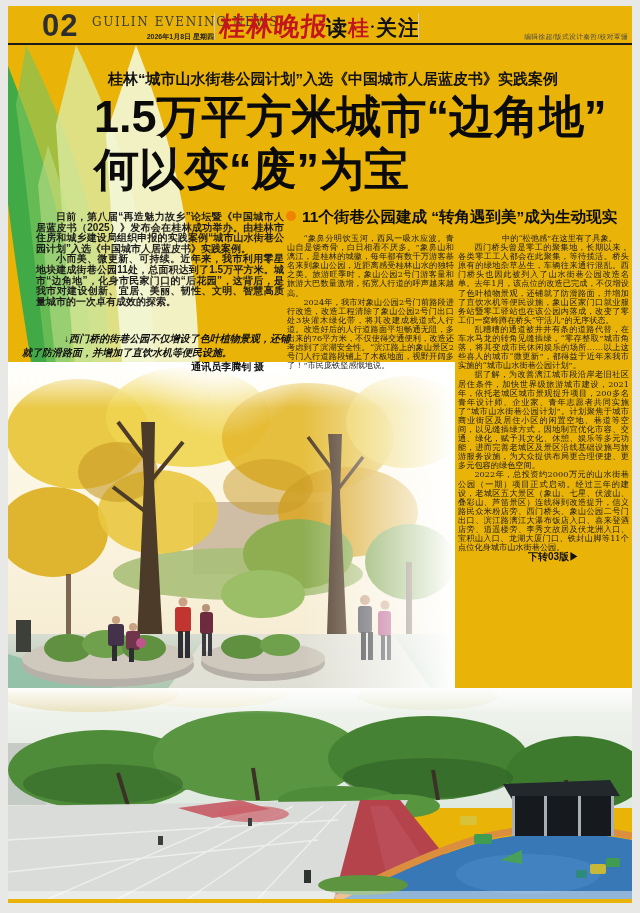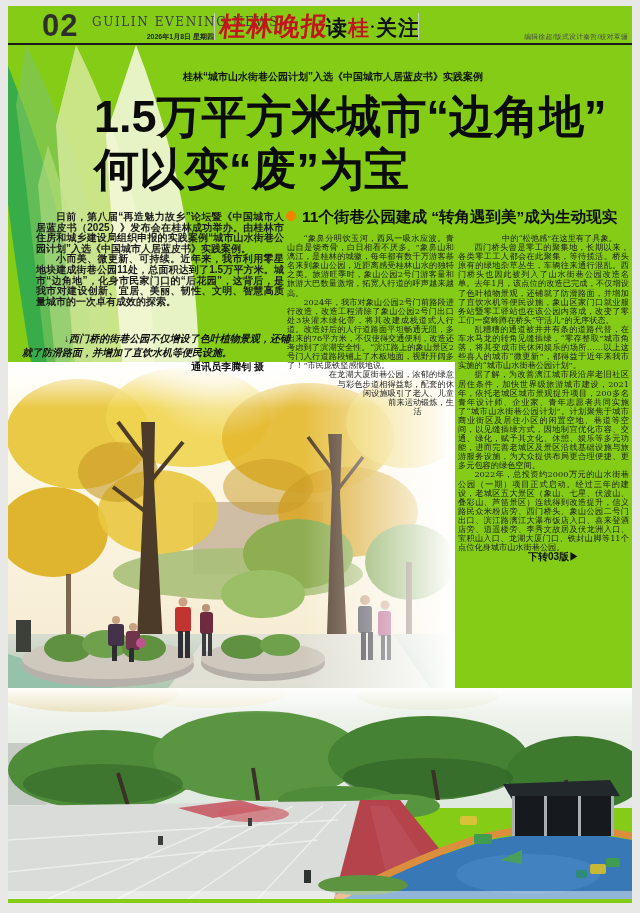--- a/index.html
+++ b/index.html
@@ -4,21 +4,21 @@
 <style>
   html,body{margin:0;padding:0;}
   body{
     width:640px;height:913px;position:relative;
     background:#e8e8e6;
     font-family:"Liberation Sans",sans-serif;
     overflow:hidden;
   }
   .page{
     position:absolute;left:8px;top:6px;width:624px;height:897px;
-    background:#84cc16;overflow:hidden;
+    background:#eab308;overflow:hidden;
   }
   
   .page-number{
     position:absolute;left:34px;top:2px;
     font-size:31px;font-weight:800;color:#2e2e2e;letter-spacing:1px;
   }
   .paper-en{
     position:absolute;left:84px;top:9px;width:126px;text-align:center;
     font-family:"DejaVu Serif",serif;font-size:12px;letter-spacing:1.6px;color:#3d3d3d;
     white-space:nowrap;
@@ -48,21 +48,21 @@
     font-size:6.8px;color:#4a4a4a;letter-spacing:.3px;
   }
   .header-rule{
     position:absolute;left:0;top:37px;width:624px;height:2px;background:#1b1b1b;
   }
   
   .deco{position:absolute;left:0;top:39px;width:226px;height:626px;z-index:1;}
   
   .kicker{
     position:absolute;left:90px;top:64px;width:470px;z-index:5;
-    font-size:10px;font-weight:700;color:#111;text-align:center;white-space:nowrap;
+    font-size:15px;font-weight:700;color:#111;text-align:center;white-space:nowrap;
   }
   .headline{
     position:absolute;left:86px;top:84px;width:540px;z-index:5;
     font-size:45px;line-height:53px;font-weight:900;color:#0b0b0b;
     letter-spacing:0px;white-space:nowrap;
   }
   
   .lead{
     position:absolute;left:28px;top:206px;width:248px;z-index:5;
     font-size:10px;line-height:10.6px;font-weight:700;color:#1d1d1d;
@@ -246,21 +246,21 @@
     <p class="cap-credit">通讯员李腾钊 摄</p>
   </div>
 
   <div class="sec-head">
     <span class="bullet"></span><span>11个街巷公园建成 “转角遇到美”成为生动现实</span>
   </div>
 
   <div class="col col-a">
     <p>“象鼻分明饮玉河，西风一吸水应波。青山自是饶奇骨，白日相看不厌多。”象鼻山和漓江，是桂林的城徽，每年都有数千万游客慕名来到象山公园，近距离感受桂林山水的独特之美。旅游旺季时，象山公园2号门游客量和旅游大巴数量激增，拓宽人行道的呼声越来越高。</p>
     <p>2024年，我市对象山公园2号门前路段进行改造，改造工程清除了象山公园2号门出口处3块灌木绿化带，将其改建成栈道式人行道。改造好后的人行道路面平坦畅通无阻，多出来的76平方米，不仅使得交通便利，改造还考虑到了滨湖安全性。“滨江路上的象山景区2号门人行道路段铺上了木板地面，视野开阔多了！”市民庞铁坚感慨地说。</p>
-    <p><span class="wrap-spacer"></span><span>在龙湖大厦街巷公园，浓郁的绿意与彩色步道相得益彰，配套的休闲设施吸引了老人、儿童前来运动锻炼，生活</span></p>
+    <p><span class="wrap-spacer"></span></p>
   </div>
 
   <div class="col col-b">
     <p class="noindent">中的“松弛感”在这里有了具象。</p>
     <p>西门桥头曾是零工的聚集地，长期以来，各类零工工人都会在此聚集，等待揽活。桥头原有的绿地杂草丛生，车辆往来通行混乱。西门桥头也因此被列入了山水街巷公园改造名单。去年1月，该点位的改造已完成，不仅增设了色叶植物景观，还铺就了防滑路面，并增加了直饮水机等便民设施，象山区家门口就业服务站暨零工驿站也在该公园内落成，改变了零工们一窝蜂蹲在桥头“守活儿”的无序状态。</p>
     <p>乱糟糟的通道被井井有条的道路代替，在车水马龙的转角见缝插绿，“零存整取”城市角落，将其变成市民休闲娱乐的场所……以上这些喜人的城市“微更新”，都得益于近年来我市实施的“城市山水街巷公园计划”。</p>
     <p>据了解，为改善漓江城市段沿岸老旧社区居住条件，加快世界级旅游城市建设，2021年，依托老城区城市景观提升项目，200多名青年设计师、企业家、青年志愿者共同实施了“城市山水街巷公园计划”。计划聚焦于城市商业街区及居住小区的闲置空地、巷道等空间，以见缝插绿方式，因地制宜优化市容、交通、绿化，赋予其文化、休憩、娱乐等多元功能，进而完善老城区及景区沿线基础设施与旅游服务设施，为大众提供布局更合理便捷、更多元包容的绿色空间。</p>
     <p>2022年，总投资约2000万元的山水街巷公园（一期）项目正式启动。经过三年的建设，老城区五大景区（象山、七星、伏波山、叠彩山、芦笛景区）连线得到改造提升，信义路民众米粉店旁、西门桥头、象山公园二号门出口、滨江路漓江大瀑布饭店入口、喜来登酒店旁、逍遥楼旁、李秀文故居及伏龙洲入口、宝积山入口、龙湖大厦门口、铁封山脚等11个点位化身城市山水街巷公园。</p>
     <p class="continuation">下转03版▶</p>
   </div>

